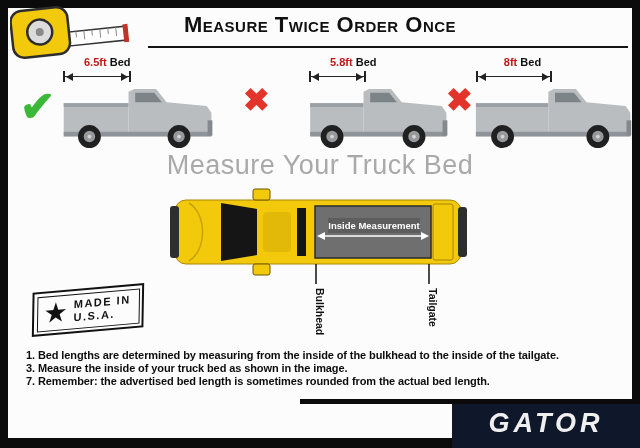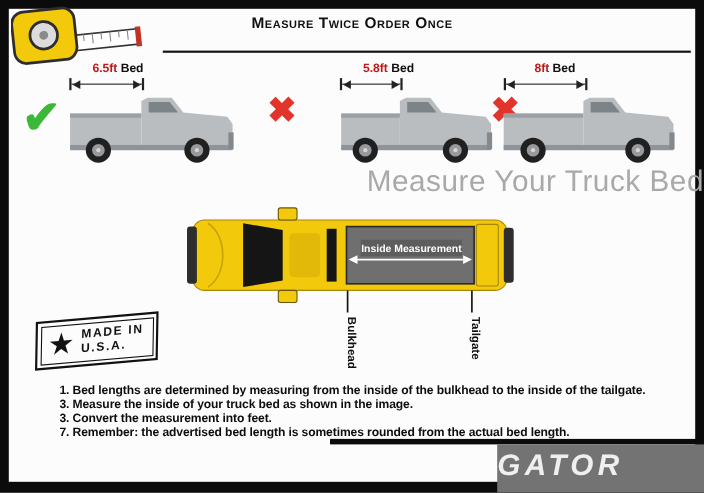--- a/index.html
+++ b/index.html
@@ -8,21 +8,21 @@
     background:#0b0b0b; overflow:hidden;
     font-family:"Liberation Sans", sans-serif;
   }
   .inner-bg {
     position:absolute; left:8px; top:8px; right:8px; bottom:10px;
     background:#fcfcfc;
   }
   
   .page-title {
     position:absolute; left:0; right:0; top:12px;
-    text-align:center; font-weight:700; font-size:14px;
+    text-align:center; font-weight:700; font-size:22px;
     font-variant:small-caps; letter-spacing:0.5px; color:#101010;
   }
   .title-divider {
     position:absolute; left:148px; top:46px; width:480px; height:2px;
     background:#141414;
   }
   .tape-svg { position:absolute; left:10px; top:4px; }
 
   
   .truck-group { position:absolute; top:56px; width:166px; height:96px; }
@@ -43,21 +43,21 @@
   .ah.l { left:1px;  border-right:7px solid #222; }
   .ah.r { right:1px; border-left:7px solid #222; }
   .truck-svg { position:absolute; left:0; top:28px; }
   .verdict { position:absolute; line-height:1; font-weight:900; }
   .verdict.check { color:#3cb838; font-size:42px; left:20px;  top:86px; }
   .verdict.x2    { color:#e3342b; font-size:32px; left:243px; top:84px; }
   .verdict.x3    { color:#e3342b; font-size:32px; left:446px; top:84px; }
 
   
   .section-heading {
-    position:absolute; left:0; right:0; top:150px; text-align:right;
+    position:absolute; left:0; right:0; top:150px; text-align:center;
     font-size:27px; color:#a9a9a9; letter-spacing:0.5px;
   }
   .topview-svg { position:absolute; left:165px; top:180px; }
 
   
   .stamp {
     position:absolute; left:32px; top:288px;
     transform:rotate(-5deg) skewX(-6deg);
     border:2.5px solid #111; padding:2.5px; background:#fcfcfc;
   }
@@ -67,27 +67,27 @@
   }
   .stamp-star { font-size:27px; line-height:1; color:#111; }
   .stamp-text { display:flex; flex-direction:column; font-weight:800;
     font-size:11px; letter-spacing:1.5px; line-height:1.2; color:#111; }
 
   
   .instructions {
     position:absolute; left:26px; top:349px; width:600px;
     font-size:11px; font-weight:700; color:#0d0d0d; letter-spacing:-0.1px;
   }
-  .instructions div { line-height:12.8px;margin-left:28px; }
+  .instructions div { line-height:12.8px; }
 
   
   .brand-bar { position:absolute; left:300px; top:399px; width:340px; height:5px; background:#0b0b0b; }
   .gator-box {
     position:absolute; left:452px; top:404px; width:188px; height:44px;
-    background:#737373; display:flex; align-items:center; justify-content:flex-start;
+    background:#0f172a; display:flex; align-items:center; justify-content:center;
   }
   .gator-text {
     color:#efefef; font-weight:900; font-style:italic;
     font-size:27px; letter-spacing:4px; padding-bottom:6px;
   }
 </style>
 </head>
 <body>
 
 <div class="canvas">
@@ -157,21 +157,21 @@
       <circle cx="41" cy="55" r="12" fill="#202020"></circle>
       <circle cx="41" cy="55" r="6" fill="#97999c"></circle>
         <circle cx="41" cy="55" r="2" fill="#d5d5d5"></circle>
       <circle cx="127" cy="55" r="12" fill="#202020"></circle>
       <circle cx="127" cy="55" r="6" fill="#97999c"></circle>
         <circle cx="127" cy="55" r="2" fill="#d5d5d5"></circle>
       <rect x="157" y="38" width="5" height="16" fill="#85898d"></rect>
     </svg>
   </div>
 
-  <div class="truck-group" style="left:456px">
+  <div class="truck-group" style="left:474px">
     <div class="bed-label" style="left:2px;width:72px">
       <span class="bed-size">8ft</span>&nbsp;<span class="bed-word">Bed</span>
     </div>
     <div class="meas-arrow" style="left:2px;width:72px">
         <i class="ah l"></i>
         <i class="ah r"></i>
       </div>
     <svg class="truck-svg" width="162" height="67" viewBox="0 0 170 70">
       <rect x="2" y="20" width="76" height="34" fill="#b9bdc0"></rect>
       <rect x="2" y="20" width="76" height="4" fill="#9aa0a4"></rect>
@@ -219,21 +219,20 @@
       <span class="stamp-text">
         <span>MADE IN</span>
         <span>U.S.A.</span>
       </span>
     </div>
   </div>
 
   <div class="instructions">
     <div>1. Bed lengths are determined by measuring from the inside of the bulkhead to the inside of the tailgate.</div>
     <div>3. Measure the inside of your truck bed as shown in the image.</div>
-    <div>3. Convert the measurement into feet.</div>
     <div>7. Remember: the advertised bed length is sometimes rounded from the actual bed length.</div>
   </div>
 
   <div class="brand-bar"></div>
   <div class="gator-box">
     <span class="gator-text">GATOR</span>
   </div>
 </div>
 
 </body></html>

